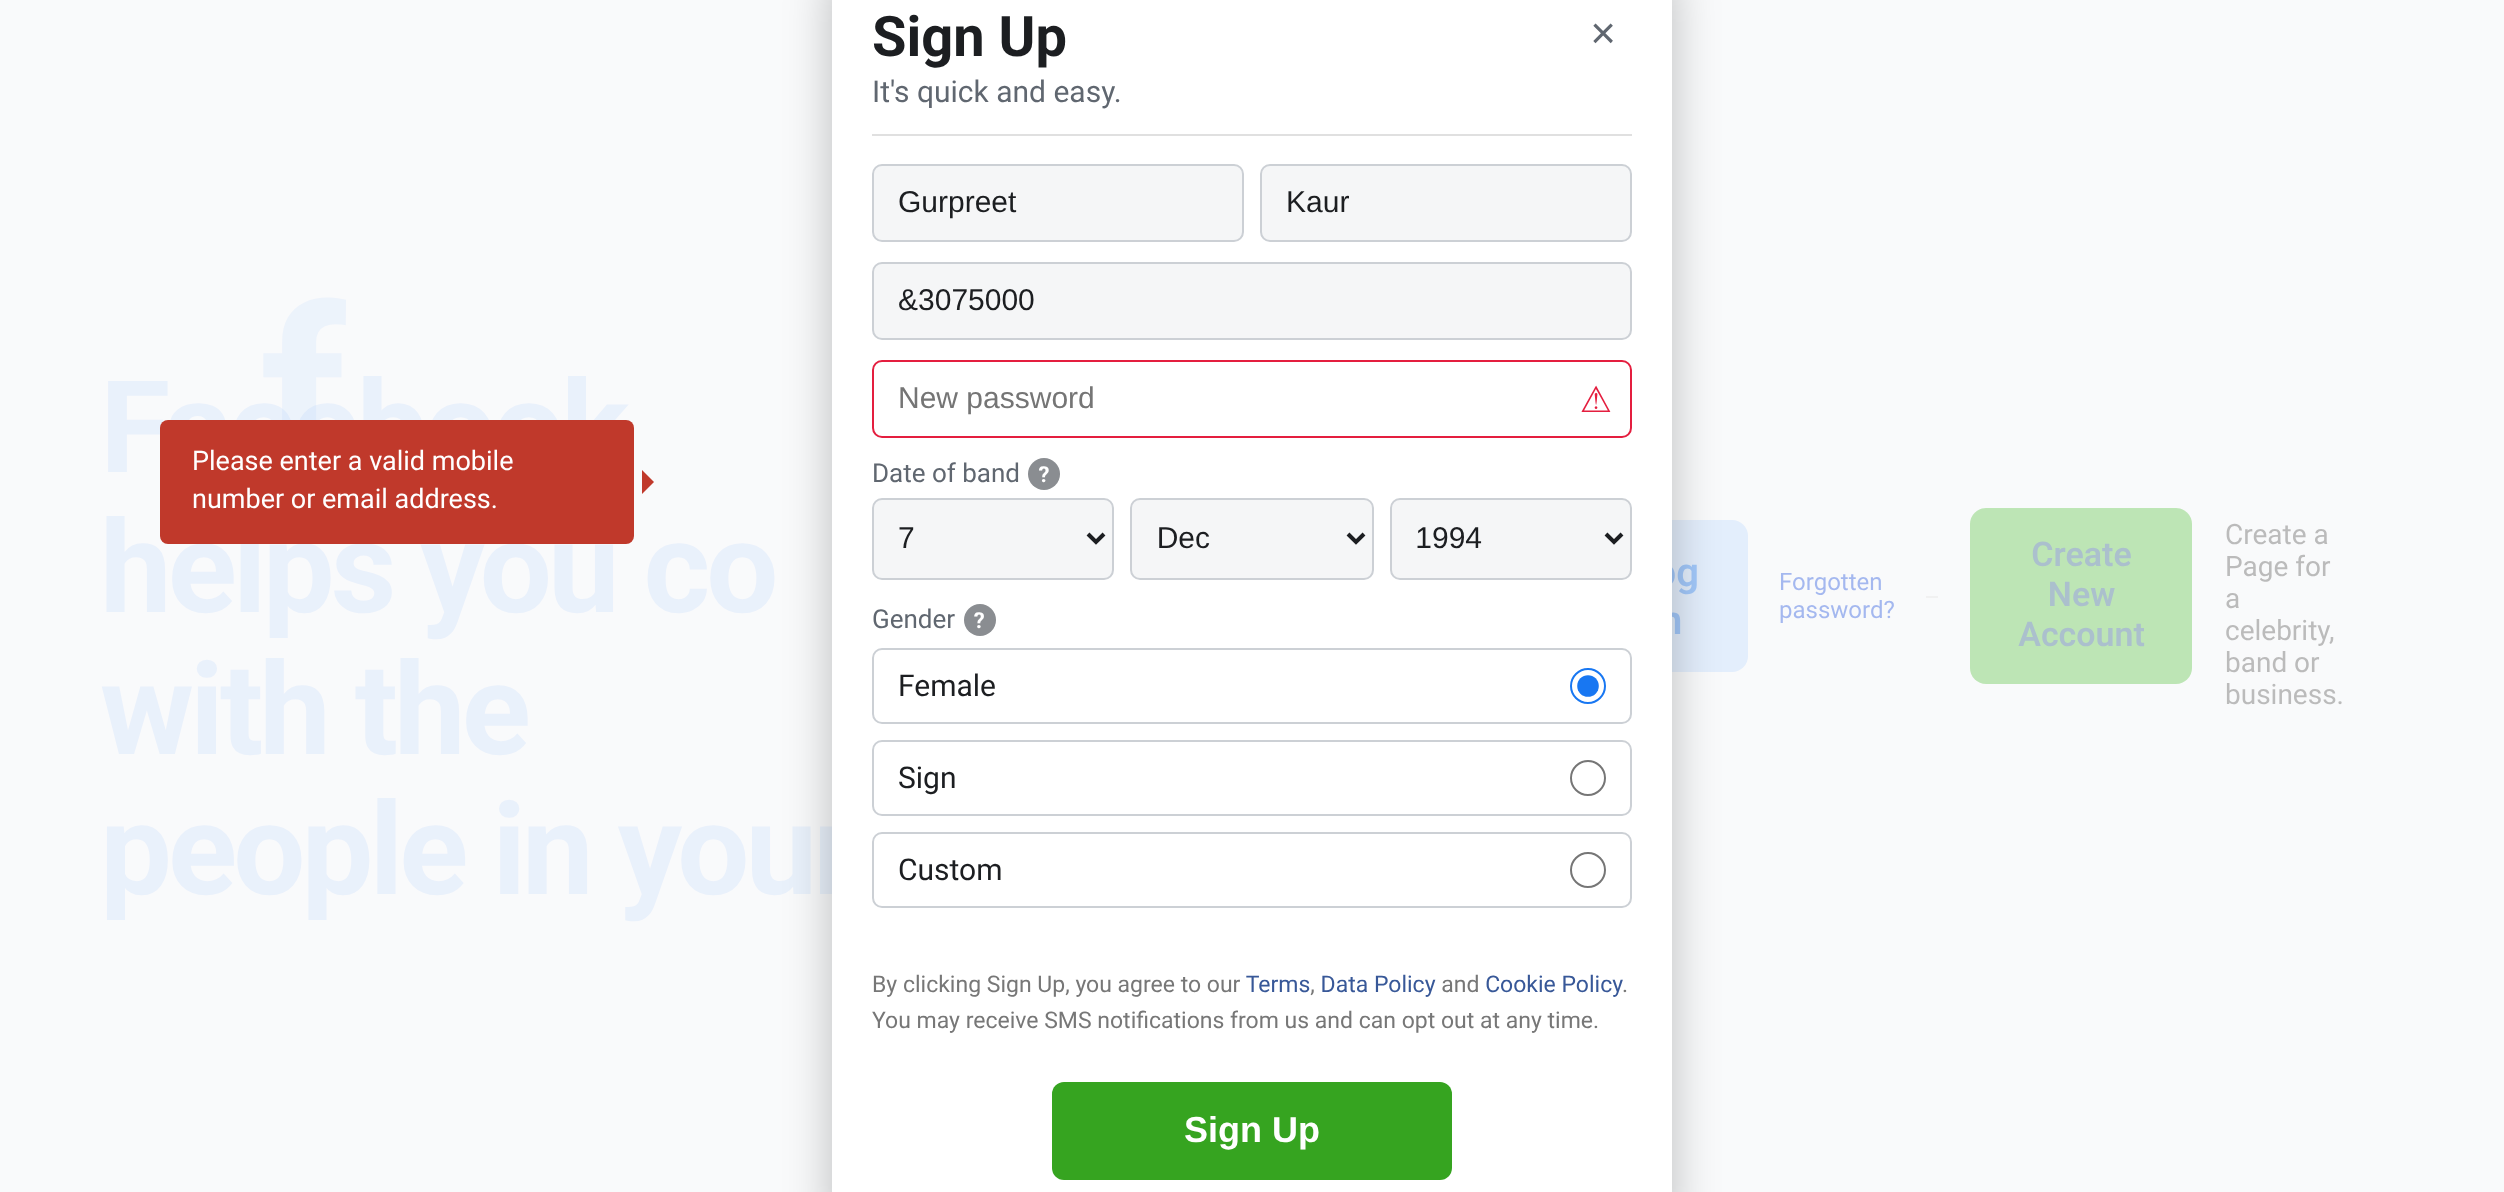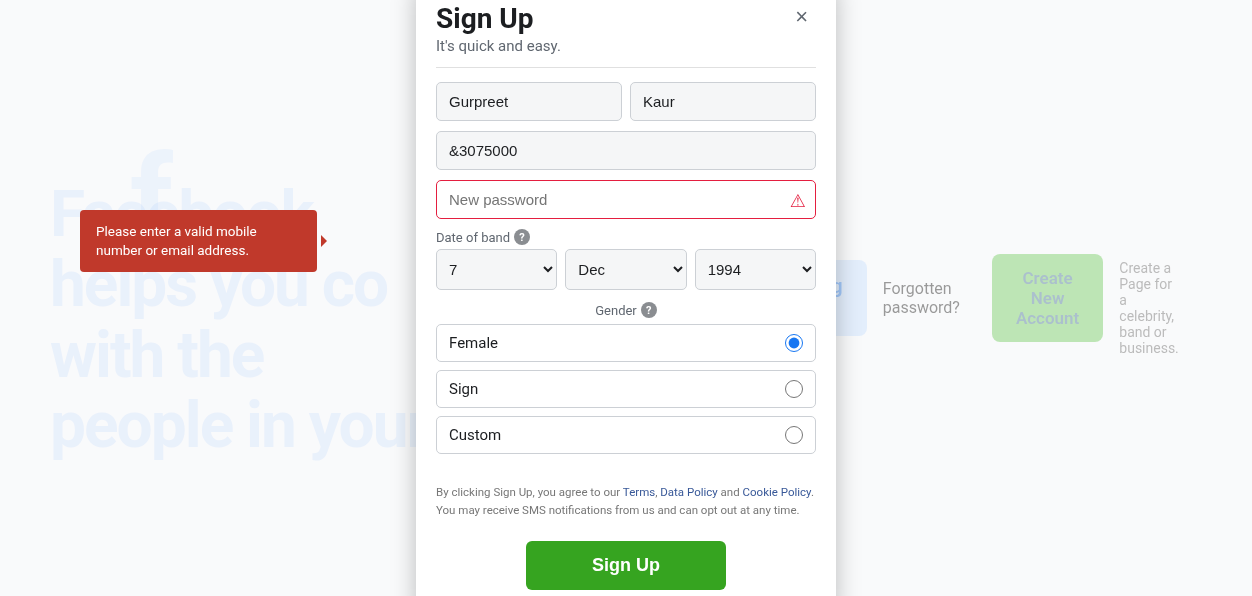--- a/index.html
+++ b/index.html
@@ -62,22 +62,22 @@
       padding: 14px 24px;
       background: #b8d4f8;
       border-radius: 8px;
       text-align: center;
       color: #1877f2;
       font-size: 20px;
       font-weight: 600;
     }
 
     .bg-forgotten-link {
-      color: #000000;
-      font-size: 16px;
+      color: #1d4ed8;
+      font-size: 12px;
     }
 
     .bg-create-btn {
       width: 260px;
       padding: 14px 24px;
       background: #42b72a;
       border-radius: 8px;
       text-align: center;
       color: #0c4a6e;
       font-size: 17px;
@@ -263,21 +263,20 @@
       margin-top: 2px;
     }
 
     .gender-label {
       font-size: 13px;
       color: #606770;
       margin-bottom: 6px;
       display: flex;
       align-items: center;
       gap: 4px;
-      justify-content: center;
     }
 
     .gender-options {
       display: flex;
       gap: 8px;
       flex-direction: column;
     }
 
     .gender-option {
       flex: 1;

